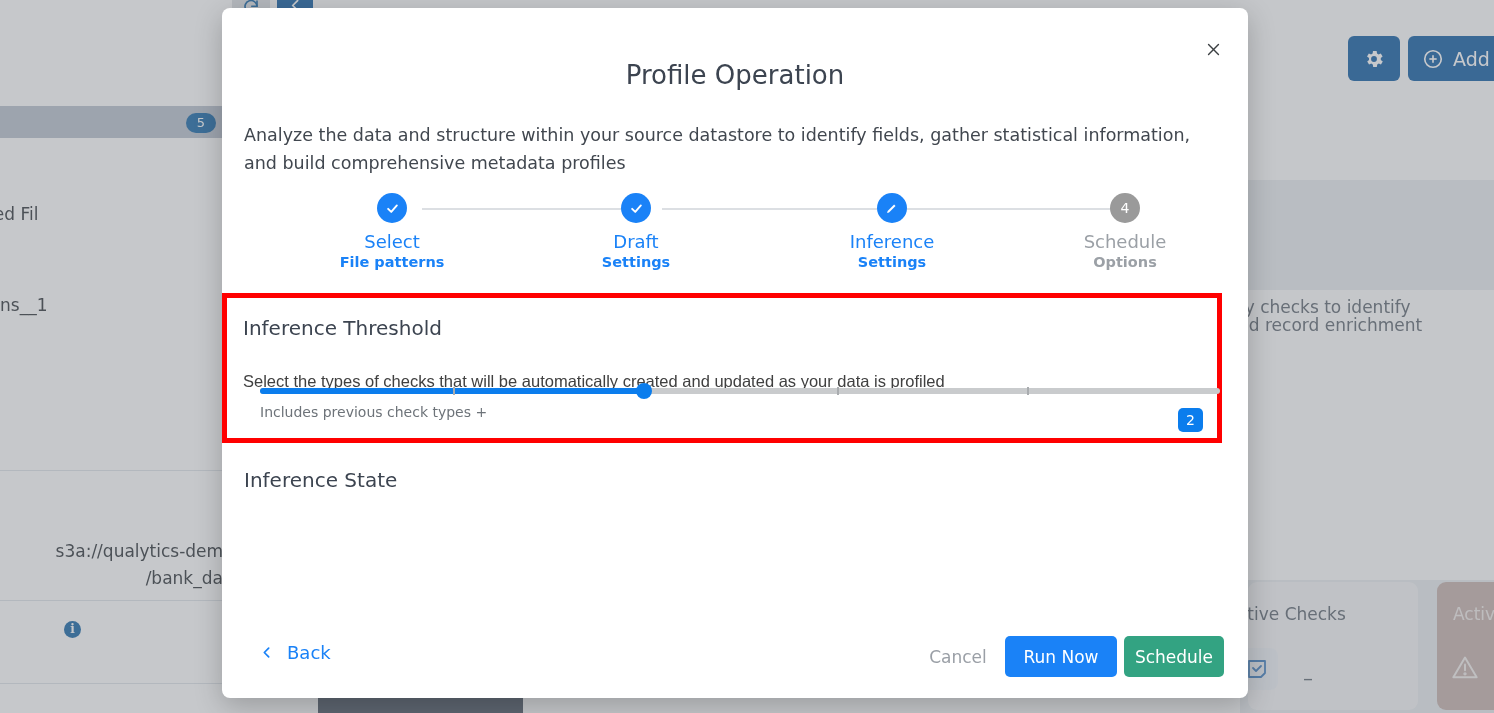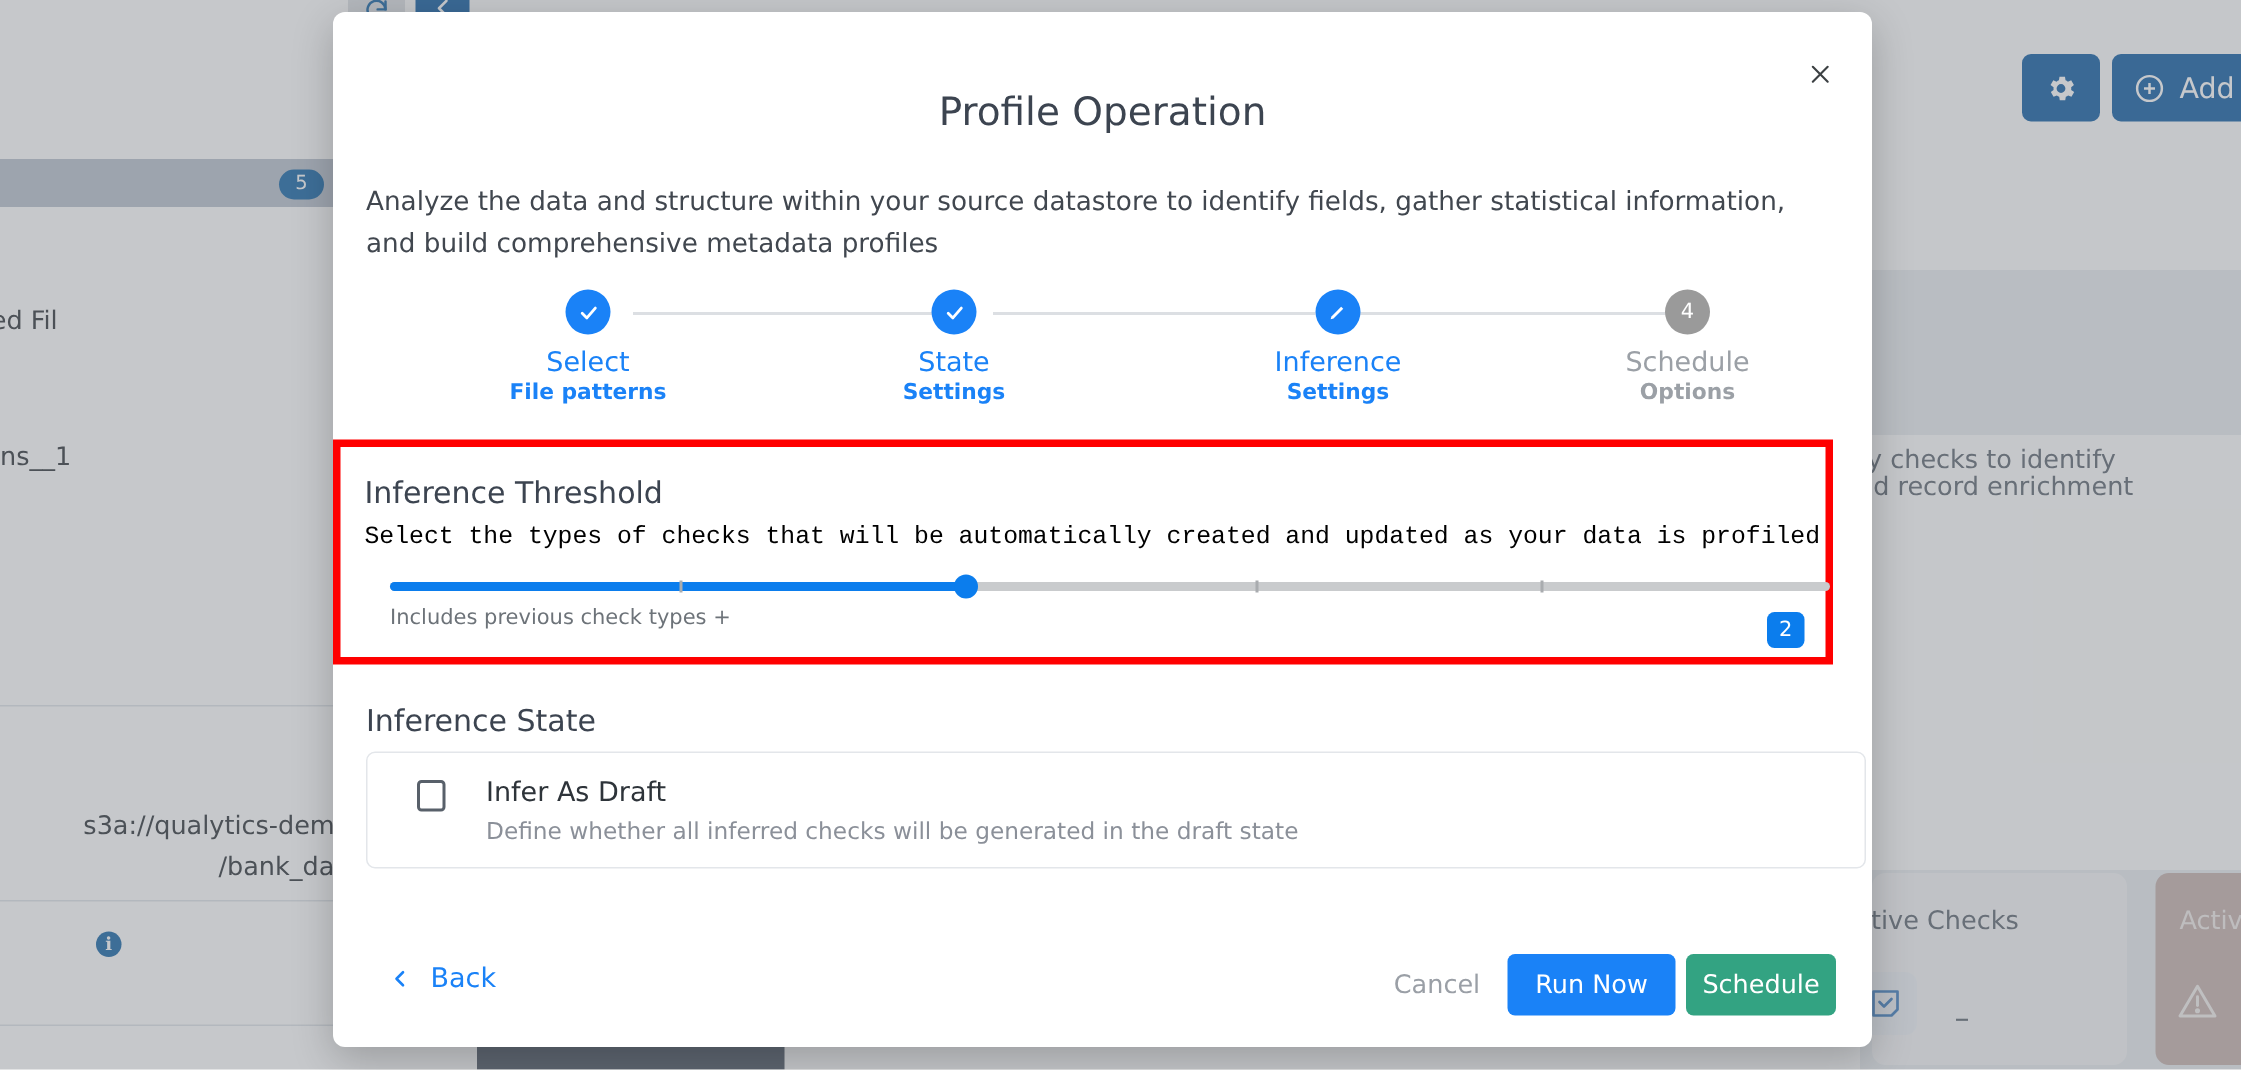--- a/index.html
+++ b/index.html
@@ -268,22 +268,23 @@
 
   .sec-title {
     position: absolute;
     font-size: 20px;
     color: #3c4450;
     font-family: "DejaVu Sans", sans-serif;
   }
   .sec-sub {
     position: absolute;
     font-size: 16.5px;
-    color: #000000;
-    font-family: Liberation Mono, monospace;
+    color: #404040;
+    font-family: Liberation Sans, sans-serif;
+    margin-top: 24px;
   }
 
   
   .slider-wrap {
     position: absolute;
     left: 33px;
     top: 88px;
     width: 960px;
     height: 10px;
   }
@@ -550,21 +551,21 @@
       <div class="step-l1">Select</div>
       <div class="step-l2">File patterns</div>
     </div>
 
     <div class="step active-step" style="left:392px;">
       <div class="step-circle done">
         <svg width="15" height="15" viewBox="0 0 24 24" fill="none" stroke="#ffffff" stroke-width="3" stroke-linecap="round" stroke-linejoin="round">
           <polyline points="5 12.5 10 17.5 19 7"></polyline>
         </svg>
       </div>
-      <div class="step-l1">State</div>
+      <div class="step-l1">Draft</div>
       <div class="step-l2">Settings</div>
     </div>
 
     <div class="step active-step" style="left:648px;">
       <div class="step-circle current">
         <svg width="14" height="14" viewBox="0 0 24 24" fill="#ffffff">
           <path d="M4.5 17.1 15.6 6 18 8.4 6.9 19.5 3.6 20.4z"></path>
         </svg>
       </div>
       <div class="step-l1">Inference</div>
@@ -590,25 +591,20 @@
       <div class="slider-tick" style="left:767px;"></div>
       <div class="slider-thumb" id="sliderThumb" style="left: 40%;"></div>
     </div>
 
     <div class="slider-caption-1">Includes previous check types +</div>
     <div class="slider-value-badge">2</div>
   </div>
 
   <div class="sec-title" style="left:22px; top:460px;">Inference State</div>
 
-  <div class="state-card">
-    <div class="checkbox"></div>
-    <div class="chk-label">Infer As Draft</div>
-    <div class="chk-desc">Define whether all inferred checks will be generated in the draft state</div>
-  </div>
 
   <div class="footer">
     <div class="back-link">
       <svg width="13" height="19" viewBox="0 0 24 24" fill="none" stroke="#1a82f7" stroke-width="3.2" stroke-linecap="round" stroke-linejoin="round">
         <polyline points="16 4 8 12 16 20"></polyline>
       </svg>
       <span>Back</span>
     </div>
     <div class="btn btn-cancel">Cancel</div>
     <div class="btn btn-run">Run Now</div>

